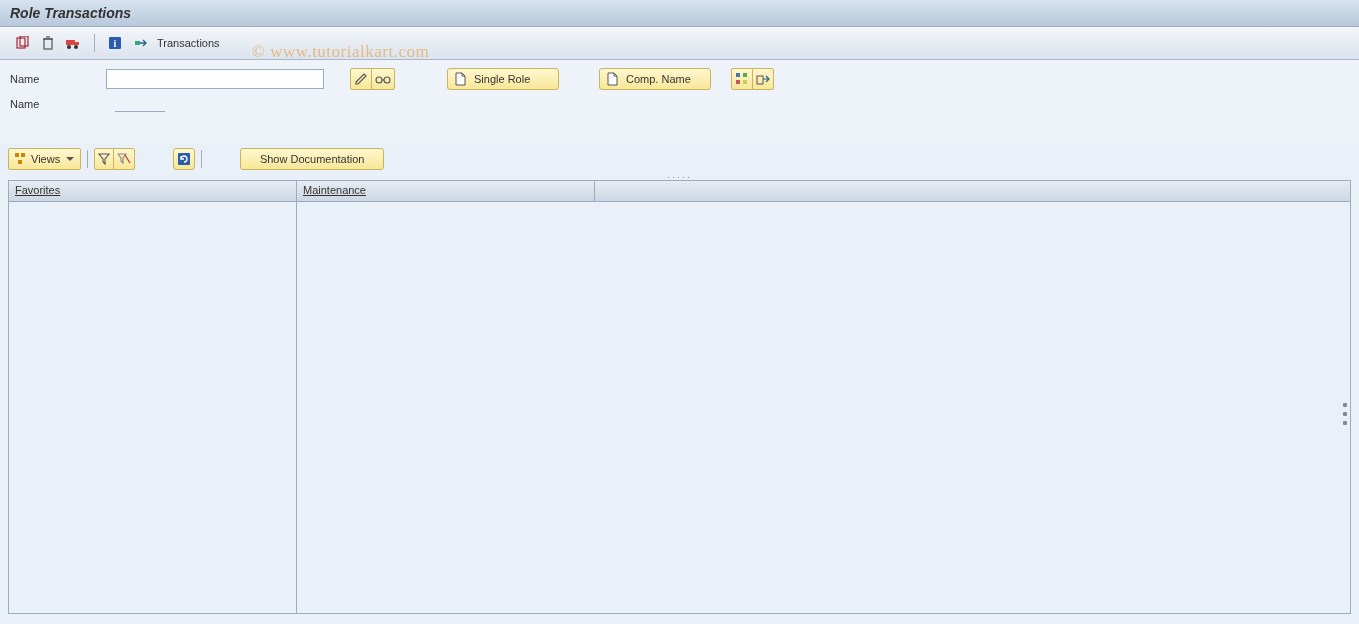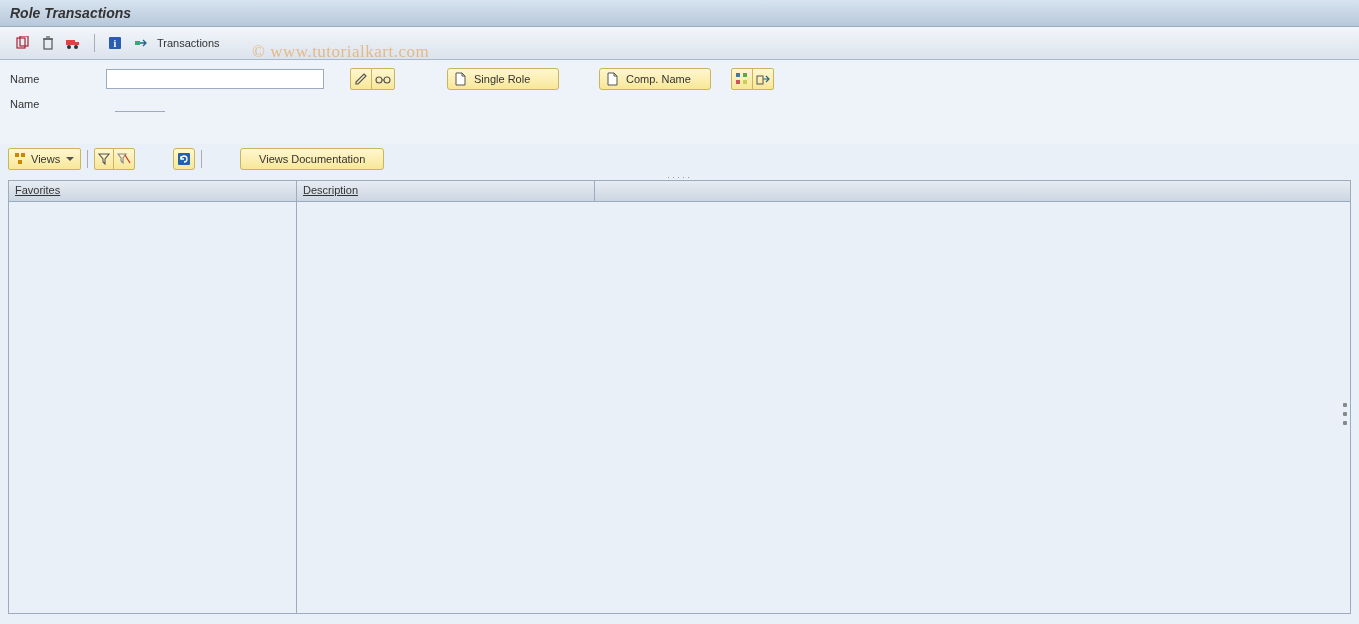--- a/index.html
+++ b/index.html
@@ -348,30 +348,30 @@
     </div>
     <div class="yellow-btn iconish">
       <svg width="14" height="14">
           <rect x="1" y="1" width="12" height="12" fill="#2a5db0" rx="1"></rect>
           <path d="M4 7 A3 3 0 1 1 7 10" fill="none" stroke="#fff" stroke-width="1.3"></path>
           <path d="M4 4 L4 7 L7 7" fill="none" stroke="#fff" stroke-width="1.3"></path>
         </svg>
     </div>
     <div class="sep" style="height:18px;width:1px;background:#aab;"></div>
     <div class="yellow-btn show-doc">
-      <span>Views Documentation</span>
+      <span>Show Documentation</span>
     </div>
   </div>
 
   <div class="splitter-dots">·····</div>
 
   <div class="table-area">
     <div class="table-header">
       <div class="th fav">Favorites</div>
-      <div class="th desc">Description</div>
+      <div class="th desc">Maintenance</div>
       <div class="th rest"></div>
     </div>
     <div class="table-body">
       <div class="col-fav"></div>
       <div class="col-rest">
         <div class="vscroll-hint">
           <span></span>
             <span></span>
             <span></span>
         </div>

